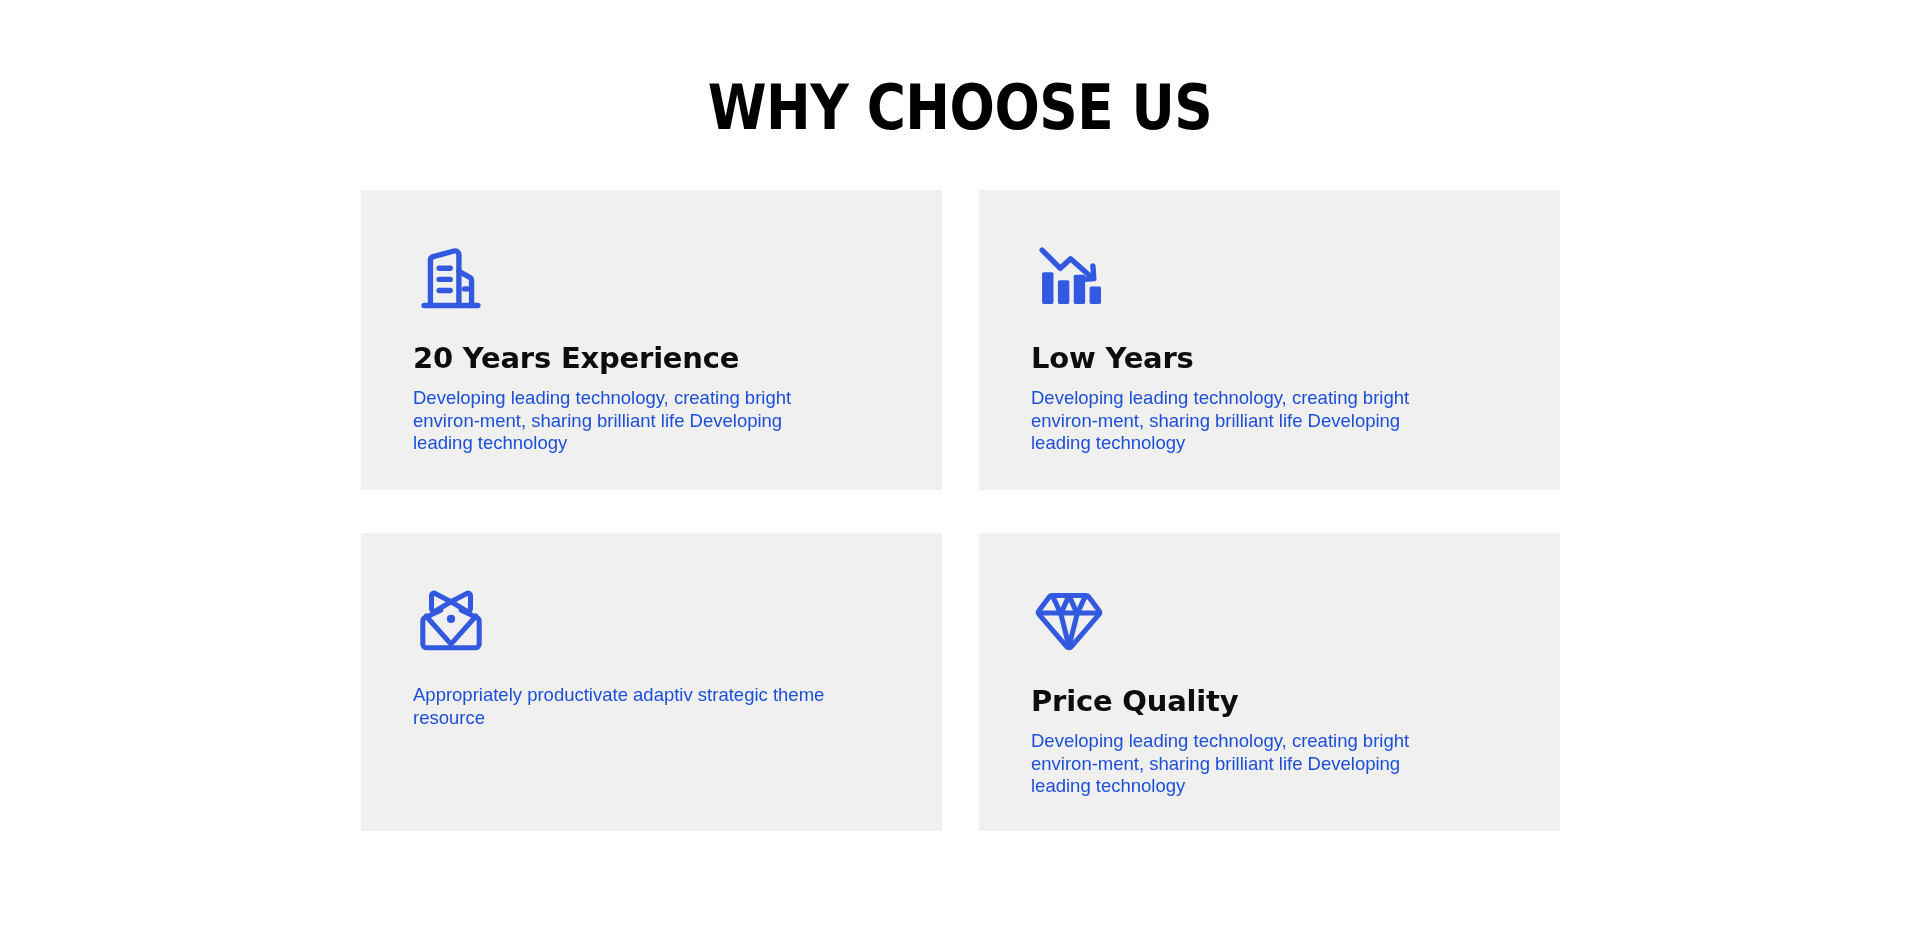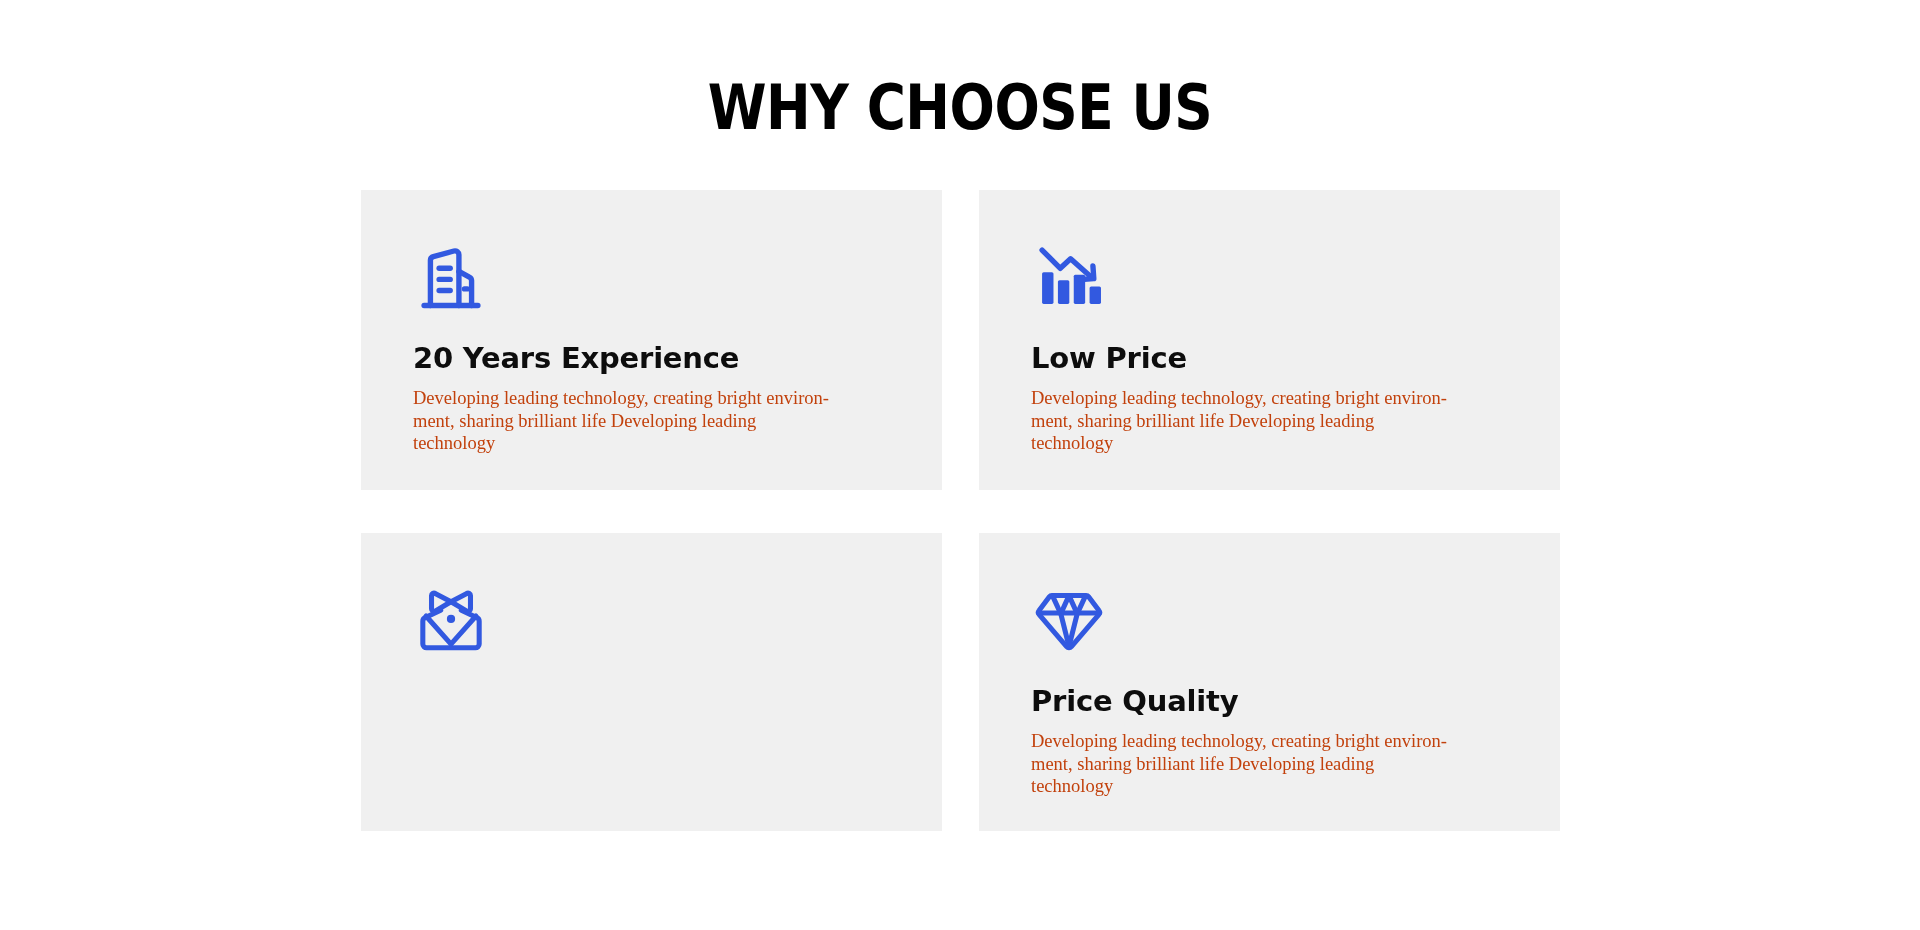--- a/index.html
+++ b/index.html
@@ -52,25 +52,25 @@
     font-family:"DejaVu Sans", sans-serif;
     font-weight:bold;
     font-size:29px;
     line-height:34px;
     color:#0d0d0d;
     letter-spacing:-0.2px;
     margin-bottom:12px;
   }
 
   .card-text {
-    font-family:Liberation Serif, serif;
+    font-family:Liberation Sans, sans-serif;
     font-weight:normal;
     font-size:18.5px;
     line-height:22.5px;
-    color:#c2410c;
+    color:#1d4ed8;
     max-width:420px;
   }
 </style>
 </head>
 <body>
 
 <div class="page">
 
   <h1 class="section-title">WHY CHOOSE US</h1>
 
@@ -96,34 +96,35 @@
       <span class="card-icon">
         <svg viewBox="0 0 48 48" fill="none" xmlns="http://www.w3.org/2000/svg">
           <rect x="7" y="21" width="7.2" height="20" rx="1" fill="#3259e0"></rect>
           <rect x="17" y="26" width="7.2" height="15" rx="1" fill="#3259e0"></rect>
           <rect x="27" y="22.5" width="7.2" height="18.5" rx="1" fill="#3259e0"></rect>
           <rect x="37" y="30" width="7.2" height="11" rx="1" fill="#3259e0"></rect>
           <path d="M7 7l11.5 11.5L25 12.5 38.5 24.5" stroke="#3259e0" stroke-width="3.4" stroke-linecap="round" stroke-linejoin="round"></path>
           <path d="M39.4 17.3v8h-8" stroke="#3259e0" stroke-width="3.4" stroke-linecap="round" stroke-linejoin="round" transform="rotate(-4 35.4 21.3)"></path>
         </svg>
       </span>
-      <div class="card-title">Low Price</div>
+      <div class="card-title">Low Years</div>
       <div class="card-text">Developing leading technology, creating bright environ-ment, sharing brilliant life Developing leading technology</div>
     </div>
 
     <div class="card">
       <span class="card-icon">
         <svg viewBox="0 0 48 48" fill="none" xmlns="http://www.w3.org/2000/svg">
           <path d="M24 12.5L14 7.2A1.6 1.6 0 0 0 11.7 8.6v8.4A1.6 1.6 0 0 0 14 18.4L24 12.5z" stroke="#3259e0" stroke-width="3.2" stroke-linejoin="round"></path>
           <path d="M24 12.5l10-5.3a1.6 1.6 0 0 1 2.3 1.4v8.4a1.6 1.6 0 0 1-2.3 1.4L24 12.5z" stroke="#3259e0" stroke-width="3.2" stroke-linejoin="round"></path>
           <path d="M17.5 17.8L7.5 22.6A2.4 2.4 0 0 0 6.2 24.8v14.3a2.4 2.4 0 0 0 2.4 2.4h30.8a2.4 2.4 0 0 0 2.4-2.4V24.8a2.4 2.4 0 0 0-1.3-2.2l-10-4.8" stroke="#3259e0" stroke-width="3.2" stroke-linecap="round" stroke-linejoin="round"></path>
           <path d="M8.2 21.5L24 39.2 39.8 21.5" stroke="#3259e0" stroke-width="3.2" stroke-linecap="round" stroke-linejoin="round"></path>
           <circle cx="24" cy="23.3" r="2.6" fill="#3259e0"></circle>
         </svg>
       </span>
+      <div class="card-text">Appropriately productivate adaptiv strategic theme resource</div>
     </div>
 
     <div class="card">
       <span class="card-icon">
         <svg viewBox="0 0 48 48" fill="none" xmlns="http://www.w3.org/2000/svg">
           <path d="M13.2 8.5h21.6a2 2 0 0 1 1.6.8l6.5 8.7a2 2 0 0 1-.1 2.6L25.5 40.8a2 2 0 0 1-3 0L5.2 20.6a2 2 0 0 1-.1-2.6l6.5-8.7a2 2 0 0 1 1.6-.8z" stroke="#3259e0" stroke-width="3.2" stroke-linejoin="round"></path>
           <path d="M5 19.6h38" stroke="#3259e0" stroke-width="3.2" stroke-linecap="round"></path>
           <path d="M13.6 8.8l5 10.8" stroke="#3259e0" stroke-width="3.2" stroke-linecap="round"></path>
           <path d="M34.4 8.8l-5 10.8" stroke="#3259e0" stroke-width="3.2" stroke-linecap="round"></path>
           <path d="M19 19.6L24 8.6l5 11" stroke="#3259e0" stroke-width="3.2" stroke-linejoin="round"></path>

